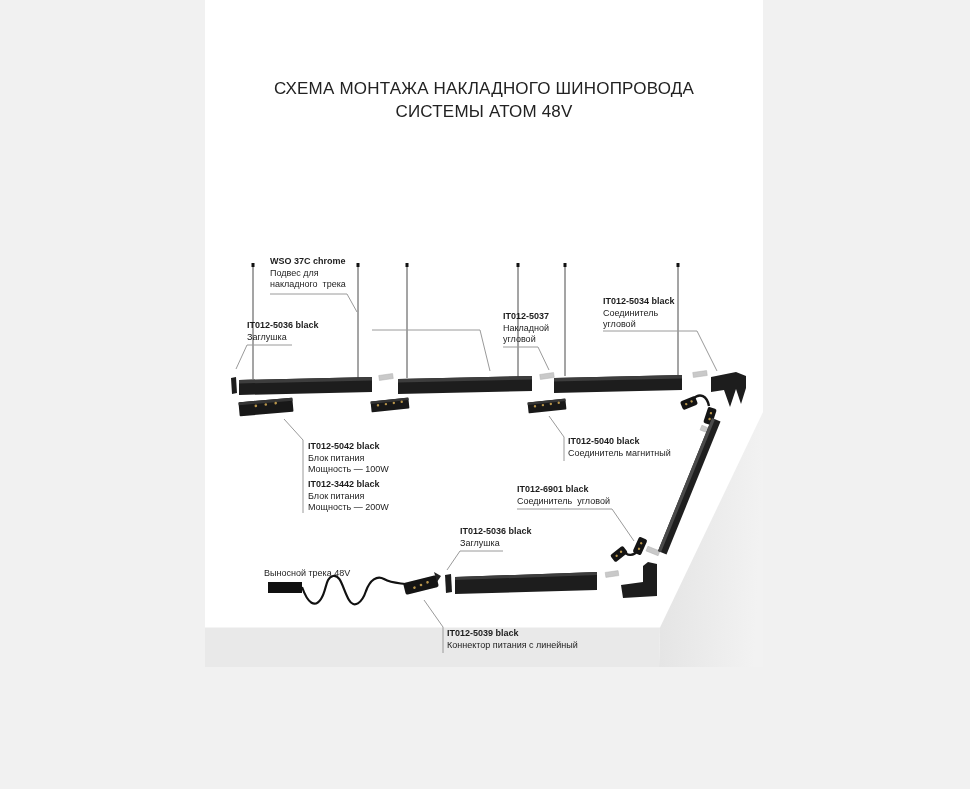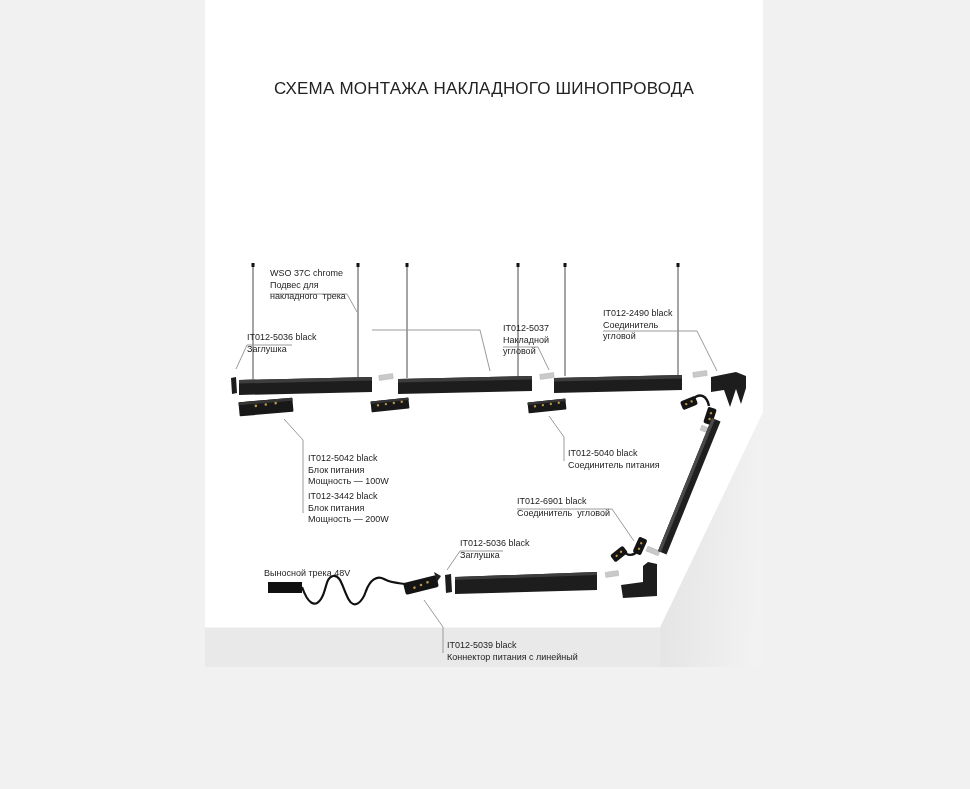--- a/index.html
+++ b/index.html
@@ -4,21 +4,21 @@
 <style>
   html,body{margin:0;padding:0;}
   body{background:#f1f1f1;font-family:"Liberation Sans",sans-serif;}
   .stage{position:relative;width:970px;height:667px;background:#f1f1f1;overflow:hidden;margin:0 auto;}
   .page{position:absolute;left:205px;top:0;width:558px;height:789px;background:#ffffff;}
   #scene{position:absolute;left:0;top:0;width:970px;height:789px;}
   .title{position:absolute;left:205px;top:77px;width:558px;text-align:center;
          font-size:17px;line-height:23px;font-weight:500;color:#222;letter-spacing:.2px;}
   .lbl{position:absolute;font-size:9px;line-height:11.5px;color:#1c1c1c;}
   .lbl div{white-space:pre;}
-  .lbl .code{font-weight:400;margin-top:12px;}
+  .lbl .code{font-weight:700;}
   .caption{position:absolute;font-size:9px;color:#1c1c1c;white-space:pre;}
 </style>
 </head>
 <body>
 
 <div class="stage">
   <div class="page"></div>
 
   <svg id="scene" viewBox="0 0 970 789">
     <defs>
@@ -172,20 +172,21 @@
       <rect x="-19" y="-5.5" width="38" height="2.5" fill="#353535"></rect>
       <circle cx="-12" cy="-1" r="1.2" fill="#b9954a"></circle>
         <circle cx="-4" cy="-1.3" r="1.2" fill="#b9954a"></circle>
       <circle cx="4" cy="-1.6" r="1.2" fill="#b9954a"></circle>
         <circle cx="12" cy="-2" r="1.2" fill="#b9954a"></circle>
     </g>
   </svg>
 
   <div class="title">
     <div>СХЕМА МОНТАЖА НАКЛАДНОГО ШИНОПРОВОДА</div>
+    <div>СИСТЕМЫ АТОМ 48V</div>
   </div>
 
   <div class="lbl" style="left:270px;top:256px">
     <div class="code">WSO 37C chrome</div>
     <div>Подвес для</div>
     <div>накладного  трека</div>
   </div>
 
   <div class="lbl" style="left:247px;top:320px">
     <div class="code">IT012-5036 black</div>
@@ -193,40 +194,40 @@
   </div>
 
 
   <div class="lbl" style="left:503px;top:311px">
     <div class="code">IT012-5037</div>
     <div>Накладной</div>
     <div>угловой</div>
   </div>
 
   <div class="lbl" style="left:603px;top:296px">
-    <div class="code">IT012-2490 black</div>
+    <div class="code">IT012-5034 black</div>
     <div>Соединитель</div>
     <div>угловой</div>
   </div>
 
   <div class="lbl" style="left:308px;top:441px">
     <div class="code">IT012-5042 black</div>
     <div>Блок питания</div>
     <div>Мощность — 100W</div>
   </div>
 
   <div class="lbl" style="left:308px;top:479px">
     <div class="code">IT012-3442 black</div>
     <div>Блок питания</div>
     <div>Мощность — 200W</div>
   </div>
 
   <div class="lbl" style="left:568px;top:436px">
     <div class="code">IT012-5040 black</div>
-    <div>Соединитель питания</div>
+    <div>Соединитель магнитный</div>
   </div>
 
   <div class="lbl" style="left:517px;top:484px">
     <div class="code">IT012-6901 black</div>
     <div>Соединитель  угловой</div>
   </div>
 
   <div class="lbl" style="left:460px;top:526px">
     <div class="code">IT012-5036 black</div>
     <div>Заглушка</div>

